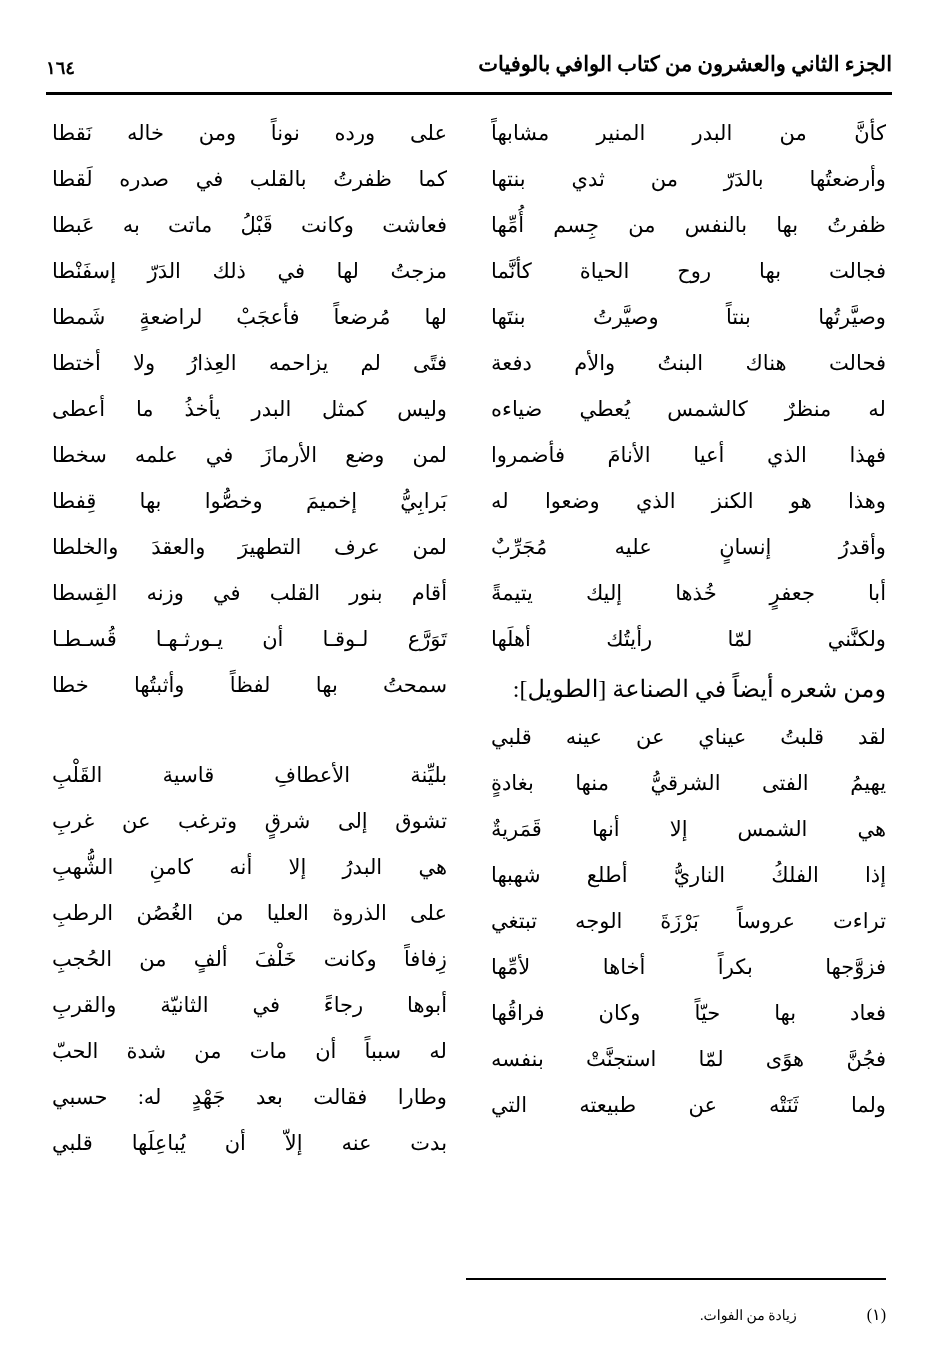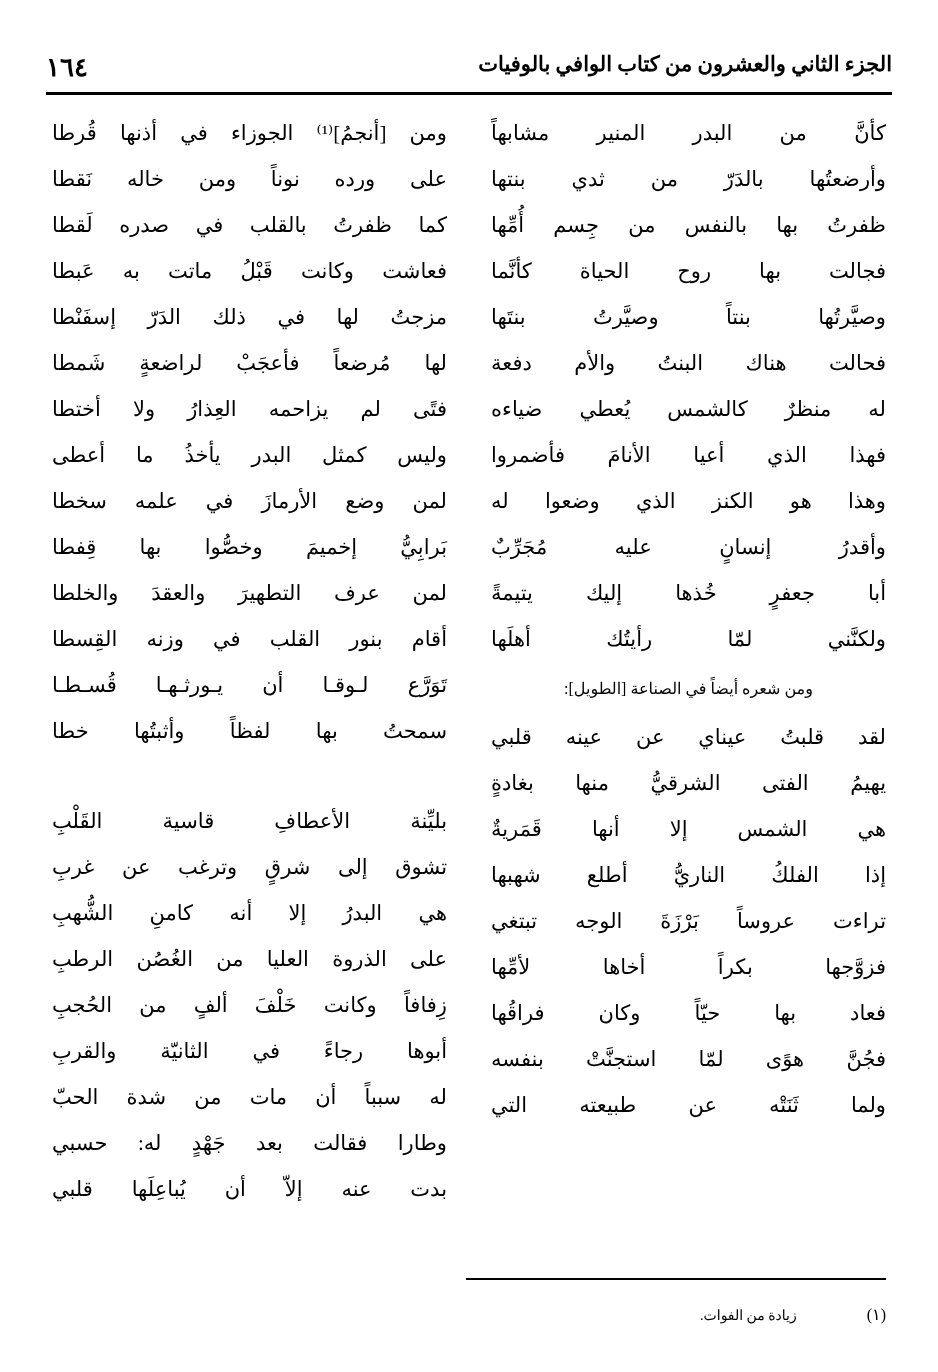--- a/index.html
+++ b/index.html
@@ -33,21 +33,21 @@
     justify-content: space-between;
     direction: rtl;
   }
   .header-title {
     font-size: 21px;
     font-weight: bold;
     letter-spacing: 0;
     white-space: nowrap;
   }
   .page-number {
-    font-size: 26px;
+    font-size: 18px;
     font-weight: bold;
     margin-top: 7px;
   }
   .header-rule {
     position: absolute;
     top: 92px;
     left: 46px;
     right: 46px;
     height: 3px;
     background: #000;
@@ -76,23 +76,23 @@
   
   .verse {
     font-size: 21px;
     line-height: 46px;
     text-align: justify;
     text-align-last: justify;
     white-space: nowrap;
     direction: rtl;
   }
   .prose {
-    font-size: 16px;
+    font-size: 24px;
     line-height: 46px;
-    text-align: center;
+    text-align: right;
     direction: rtl;
     margin-top: 4px;
     margin-bottom: 2px;
   }
   .gap {
     height: 44px;
   }
 
   
   .footnote-rule {
@@ -153,21 +153,20 @@
       <div class="verse">هي الشمس إلا أنها قَمَريةٌ</div>
       <div class="verse">إذا الفلكُ الناريُّ أطلع شهبها</div>
       <div class="verse">تراءت عروساً بَرْزَةَ الوجه تبتغي</div>
       <div class="verse">فزوَّجها بكراً أخاها لأمِّها</div>
       <div class="verse">فعاد بها حيّاً وكان فراقُها</div>
       <div class="verse">فجُنَّ هوًى لمّا استجنَّتْ بنفسه</div>
       <div class="verse">ولما ثَنَتْه عن طبيعته التي</div>
     </div>
 
     <div class="col col-left">
-      <div class="verse">ومن [أنجمُ]⁽¹⁾ الجوزاء في أذنها قُرطا</div>
       <div class="verse">على ورده نوناً ومن خاله نَقطا</div>
       <div class="verse">كما ظفرتُ بالقلب في صدره لَقطا</div>
       <div class="verse">فعاشت وكانت قَبْلُ ماتت به عَبطا</div>
       <div class="verse">مزجتُ لها في ذلك الدَرّ إسفَنْطا</div>
       <div class="verse">لها مُرضعاً فأعجَبْ لراضعةٍ شَمطا</div>
       <div class="verse">فتًى لم يزاحمه العِذارُ ولا أختطا</div>
       <div class="verse">وليس كمثل البدر يأخذُ ما أعطى</div>
       <div class="verse">لمن وضع الأرمازَ في علمه سخطا</div>
       <div class="verse">بَرابِيُّ إخميمَ وخصُّوا بها قِفطا</div>
       <div class="verse">لمن عرف التطهيرَ والعقدَ والخلطا</div>

